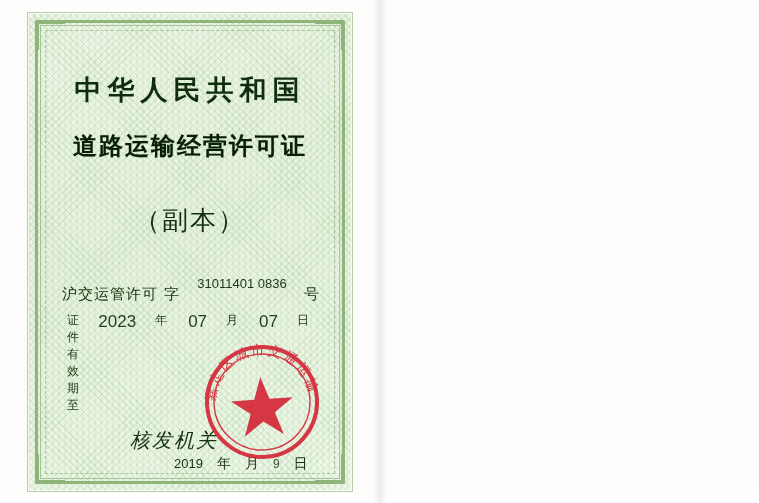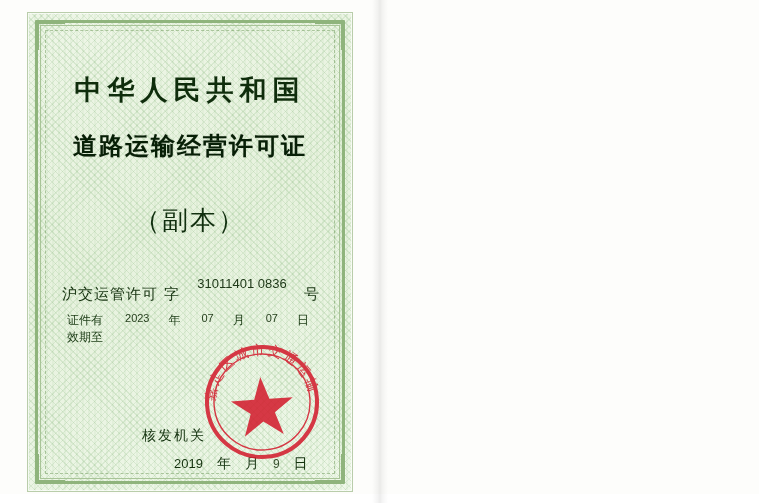--- a/index.html
+++ b/index.html
@@ -176,33 +176,34 @@
     height: 20px;
     font-family: "Liberation Serif", serif;
     font-size: 12px;
     color: #1a3a14;
     display: flex;
     align-items: flex-start;
     gap: 18px;
   }
   .valid-line .v-date {
     font-family: "Liberation Sans", sans-serif;
-    font-size: 11px;
+    font-size: 17px;
     color: #27401f;
   }
   .valid-line .v-unit { margin: 0 3px 0 1px; }
 
   .issuer-label {
     position: absolute;
     top: 392px;
-    left: 92px;
-    font-family: "Liberation Serif", serif;
-    font-size: 14px;
+    left: 80px;
+    font-family: "Liberation Serif", serif;
+    font-size: 20px;
     letter-spacing: 2px;
     color: #14320f;
+    font-style: italic;
   }
 
   .date-line {
     position: absolute;
     top: 420px;
     left: 124px;
     right: 30px;
     font-family: "Liberation Serif", serif;
     font-size: 14px;
     color: #14320f;

